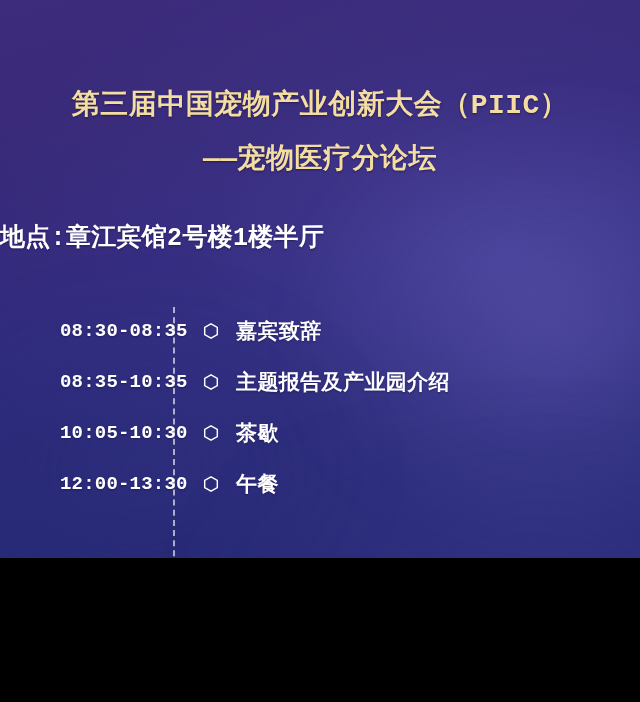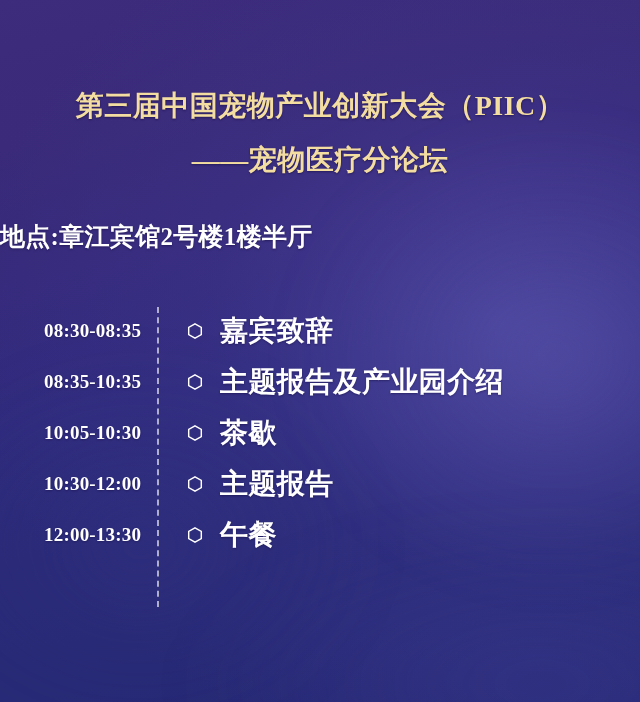--- a/index.html
+++ b/index.html
@@ -3,23 +3,23 @@
 <meta charset="utf-8">
 <style>
   html, body {
     margin: 0;
     padding: 0;
     background: #000;
   }
   #poster {
     position: relative;
     width: 640px;
-    height: 702px;
+    height: 558px;
     overflow: hidden;
-    font-family: Liberation Serif, serif;
+    font-family: Liberation Mono, monospace;
     background:
       radial-gradient(120% 90% at 78% 46%, rgba(86,79,170,0.55) 0%, rgba(70,62,150,0.22) 38%, rgba(50,45,125,0.0) 70%),
       linear-gradient(168deg, #3d2b7c 0%, #3a2a79 18%, #362a7c 34%, #2f2b7d 52%, #2a2a79 68%, #272a76 84%, #252873 100%);
   }
   
   #glow-a {
     position: absolute;
     left: 46%;
     top: 18%;
     width: 520px;
@@ -80,20 +80,21 @@
     letter-spacing: 0.3px;
     text-shadow: 0 1px 2px rgba(20,10,60,0.5);
   }
 
   
   .schedule {
     position: relative;
     z-index: 3;
     margin-top: 52px;
     padding-left: 44px;
+    margin-left: 16px;
   }
   .timeline-rule {
     position: absolute;
     left: 157px;
     top: 2px;
     width: 0;
     height: 300px;
     border-left: 2px dashed rgba(226,226,236,0.72);
     pointer-events: none;
   }
@@ -118,21 +119,21 @@
   }
   .hex-icon {
     flex: 0 0 18px;
     width: 18px;
     height: 18px;
     display: block;
   }
   .sched-label {
     margin-left: 16px;
     color: #ffffff;
-    font-size: 28px;
+    font-size: 21px;
     font-weight: bold;
     letter-spacing: 0.4px;
     white-space: nowrap;
     text-shadow: 0 1px 2px rgba(20,10,60,0.45);
   }
 </style>
 </head>
 <body>
 
 <div id="poster">
@@ -171,28 +172,20 @@
 
     <div class="sched-row">
       <div class="sched-time">10:05-10:30</div>
       <div class="sched-gap"></div>
       <svg class="hex-icon" viewBox="0 0 20 20">
         <polygon points="10,2 17,6 17,14 10,18 3,14 3,6" fill="none" stroke="#ffffff" stroke-width="1.6"></polygon>
       </svg>
       <div class="sched-label">茶歇</div>
     </div>
 
-    <div class="sched-row">
-      <div class="sched-time">10:30-12:00</div>
-      <div class="sched-gap"></div>
-      <svg class="hex-icon" viewBox="0 0 20 20">
-        <polygon points="10,2 17,6 17,14 10,18 3,14 3,6" fill="none" stroke="#ffffff" stroke-width="1.6"></polygon>
-      </svg>
-      <div class="sched-label">主题报告</div>
-    </div>
 
     <div class="sched-row">
       <div class="sched-time">12:00-13:30</div>
       <div class="sched-gap"></div>
       <svg class="hex-icon" viewBox="0 0 20 20">
         <polygon points="10,2 17,6 17,14 10,18 3,14 3,6" fill="none" stroke="#ffffff" stroke-width="1.6"></polygon>
       </svg>
       <div class="sched-label">午餐</div>
     </div>
 

